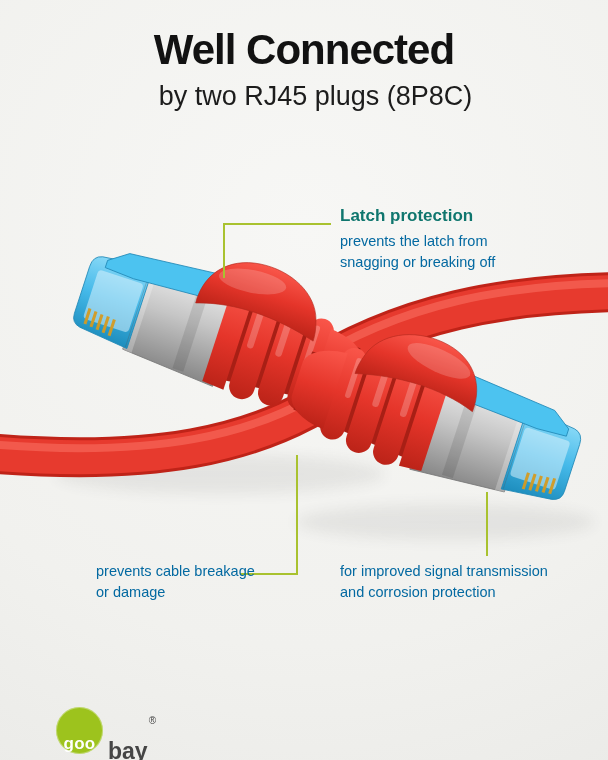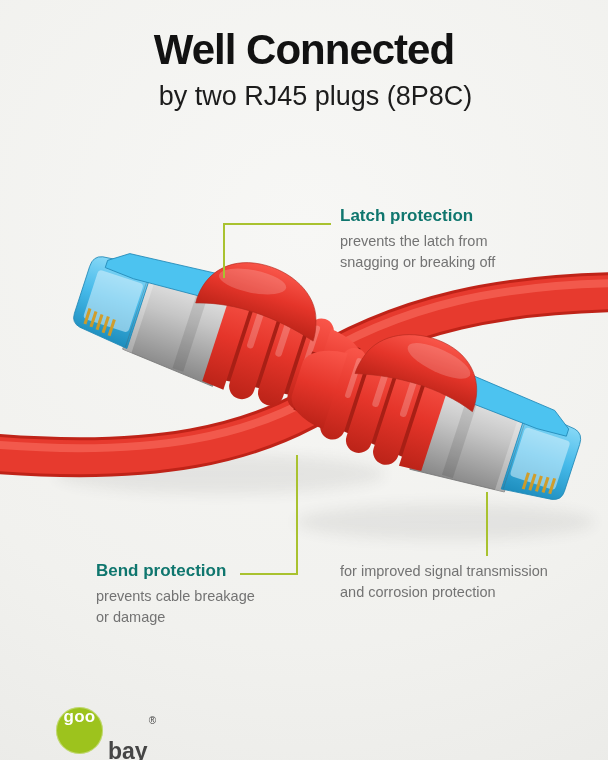--- a/index.html
+++ b/index.html
@@ -11,30 +11,30 @@
     background: radial-gradient(130% 100% at 50% 30%, #f7f7f5 0%, #f1f1ee 55%, #e7e7e4 100%);
   }
   svg.art { position: absolute; left: 0; top: 0; z-index: 1; }
 
   .header { position: absolute; top: 0; left: 0; right: 0; text-align: center; z-index: 2; }
   .title    { margin-top: 26px; font-size: 42px; font-weight: 800; letter-spacing: -1px; color: #121212; }
   .subtitle { margin-top: 7px;  font-size: 27px; font-weight: 400; color: #1c1c1c; padding-left: 23px; }
 
   .callout { position: absolute; z-index: 2; width: 240px; }
   .callout h3 { font-size: 17px; font-weight: 700; color: #0f766e; margin-bottom: 5px; }
-  .callout p  { font-size: 14.5px; line-height: 1.42; color: #737373; white-space: pre-line; }
+  .callout p  { font-size: 14.5px; line-height: 1.42; color: #0369a1; white-space: pre-line; }
   #callout-latch { left: 340px; top: 206px; }
   #callout-bend  { left: 96px;  top: 561px; width: 200px; }
   #callout-gold  { left: 340px; top: 561px; }
 
   .logo { position: absolute; left: 56px; top: 695px; display: flex; align-items: center; z-index: 2; }
   .logo-circle {
     width: 47px; height: 47px; border-radius: 50%;
     background: #9dc31d; color: #ffffff;
-    display: flex; align-items: flex-start; justify-content: center;
+    display: flex; align-items: flex-end; justify-content: center;
     font-size: 17px; font-weight: 700; letter-spacing: 0.3px;
     box-shadow: inset 0 0 0 1px rgba(255,255,255,0.35);
   }
   .logo-bay { font-size: 23px; font-weight: 700; color: #454545; margin-left: 5px; margin-top: 43px; }
   .logo-reg { font-size: 10px; font-weight: 400; color: #454545; position: relative; top: -10px; margin-left: 1px; }
 </style>
 </head>
 <body>
 
 <svg class="art" width="608" height="760" viewBox="0 0 608 760" xmlns="http://www.w3.org/2000/svg" xmlns:xlink="http://www.w3.org/1999/xlink">
@@ -130,21 +130,20 @@
   <div class="subtitle">by two RJ45 plugs (8P8C)</div>
 </div>
 
 <div class="callout" id="callout-latch">
   <h3>Latch protection</h3>
   <p>prevents the latch from
 snagging or breaking off</p>
 </div>
 
 <div class="callout" id="callout-bend">
-  <h3>Bend protection</h3>
   <p>prevents cable breakage
 or damage</p>
 </div>
 
 <div class="callout" id="callout-gold">
   <p>for improved signal transmission
 and corrosion protection</p>
 </div>
 
 <div class="logo">

